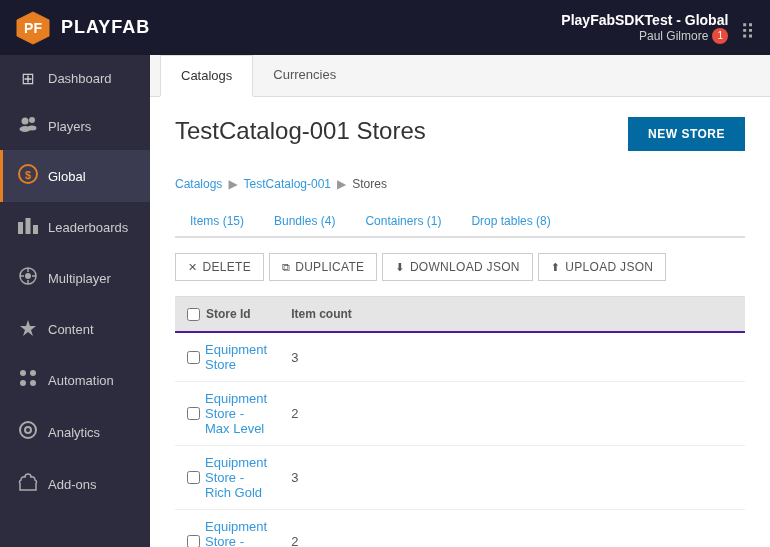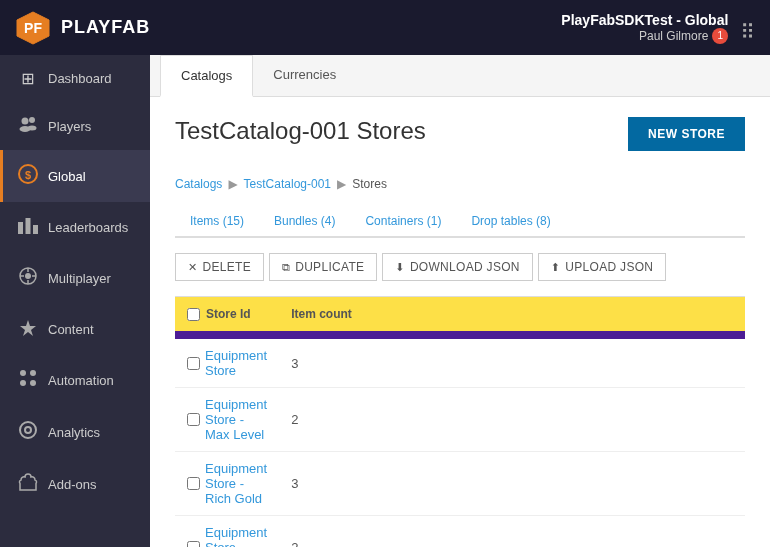--- a/index.html
+++ b/index.html
@@ -227,27 +227,27 @@
     .toolbar-btn .btn-icon {
       font-size: 11px;
     }
 
     
     .data-table {
       width: 100%;
       border-collapse: collapse;
     }
     .data-table th {
-      background: #fde047;
+      background: #e5e5e5;
       padding: 10px 12px;
       text-align: left;
       font-size: 12px;
       font-weight: 600;
       color: #555;
-      border-bottom: 8px solid #4c1d95;
+      border-bottom: 2px solid #4c1d95;
       border-top: 1px solid #ddd;
     }
     .data-table th:first-child {
       width: 50px;
     }
     .data-table td {
       padding: 9px 12px;
       border-bottom: 1px solid #eee;
       font-size: 13px;
       color: #555;

